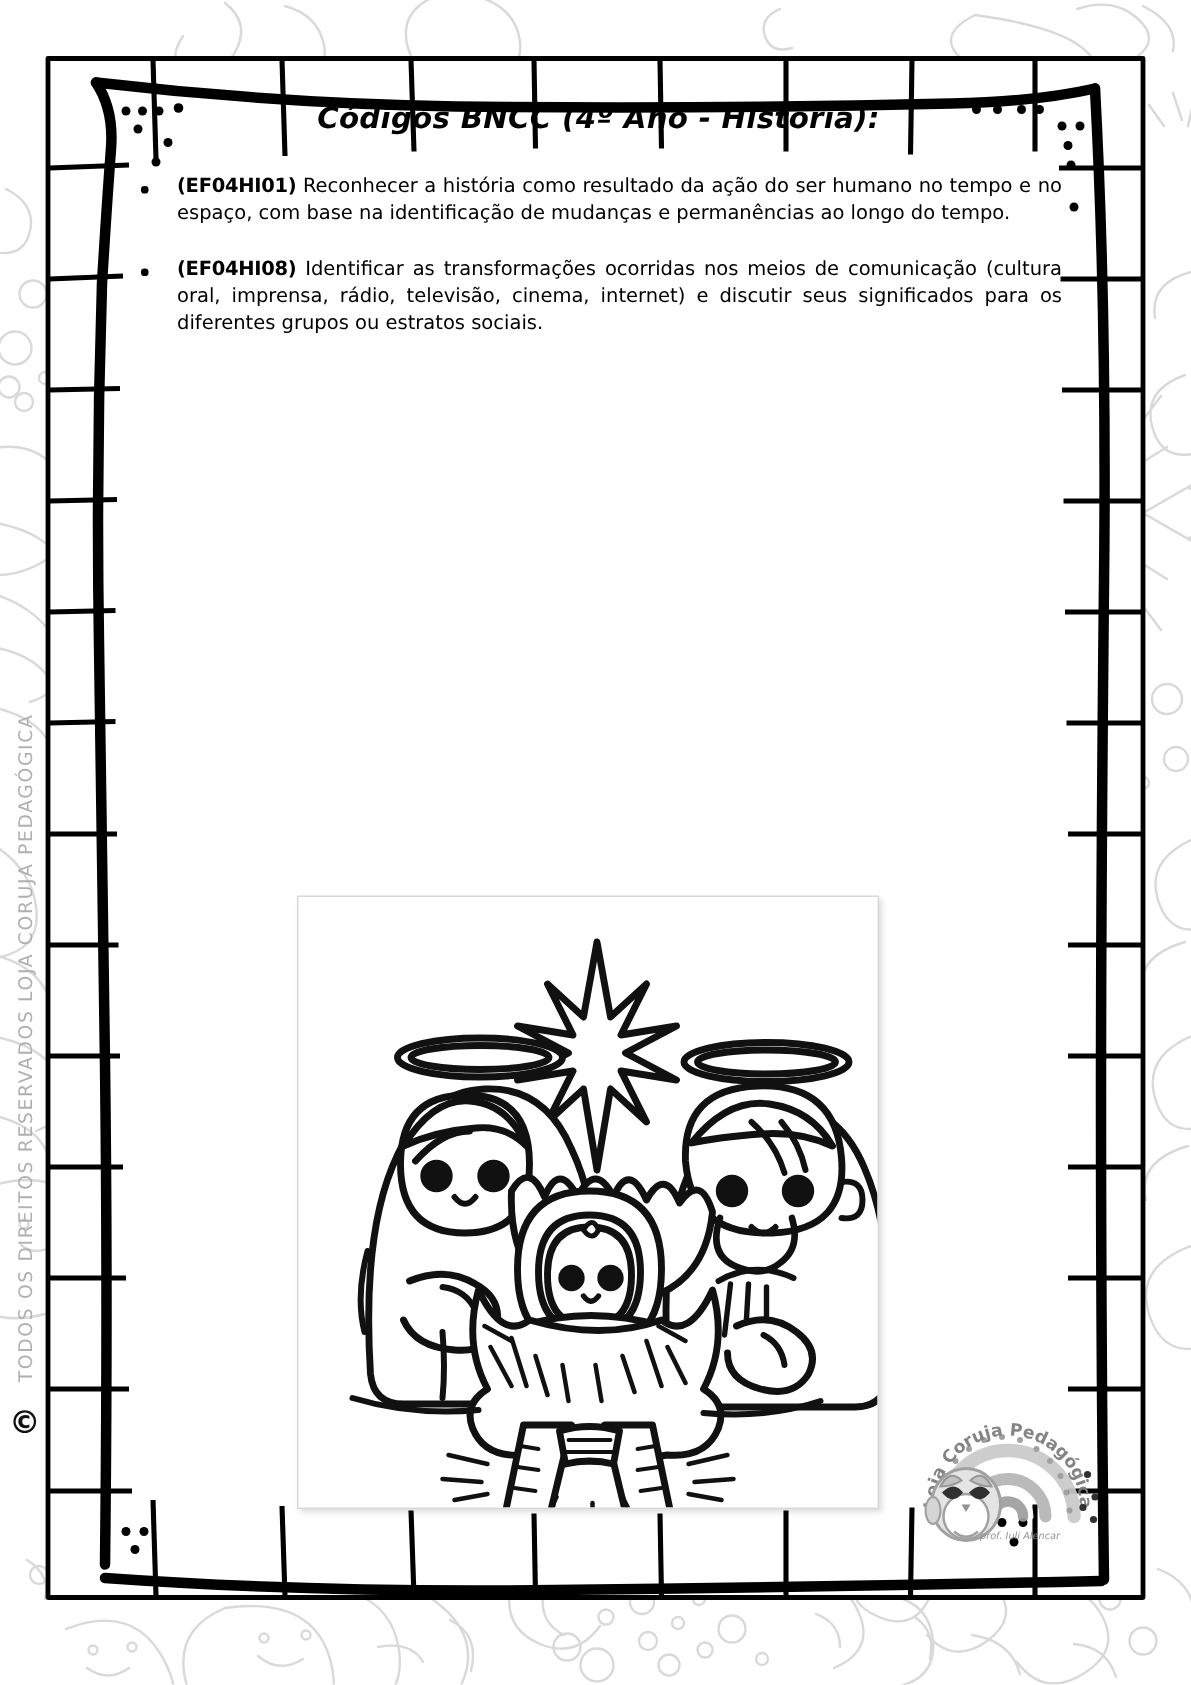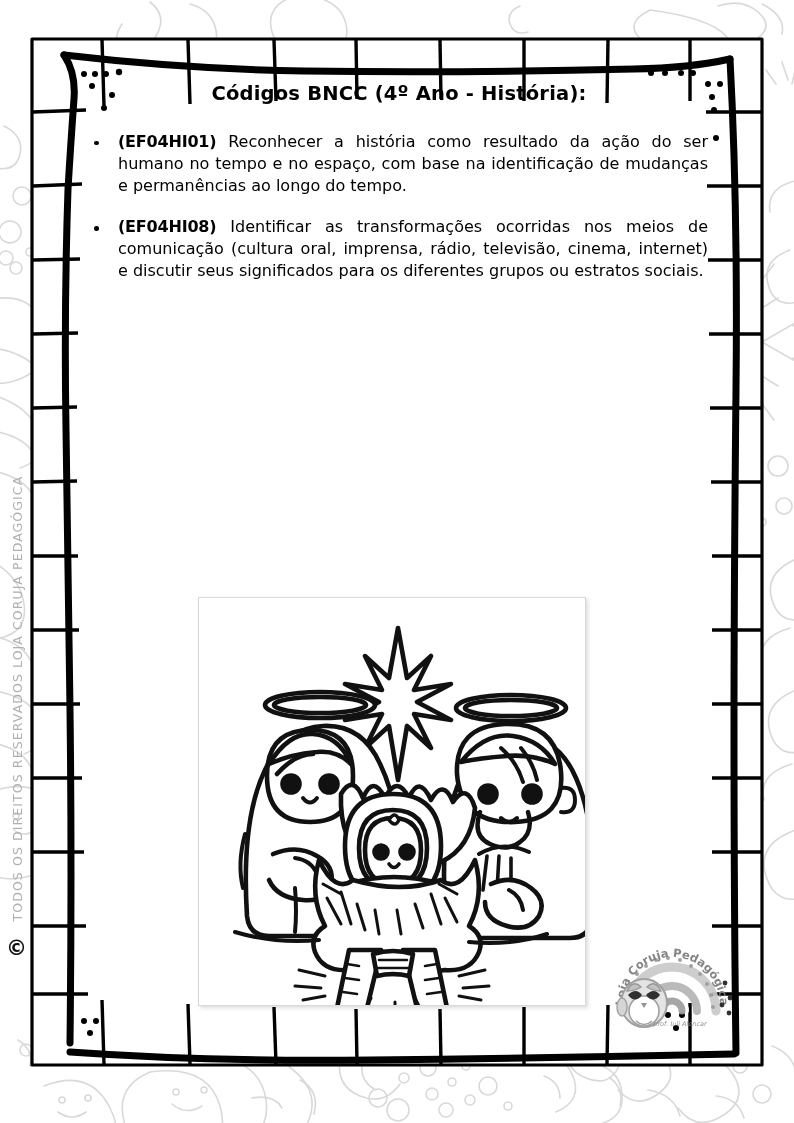--- a/index.html
+++ b/index.html
@@ -54,35 +54,36 @@
     z-index: 3;
   }
 
   #page-title {
     text-align: center;
     font-family: "DejaVu Sans", sans-serif;
     font-weight: bold;
     font-size: 19.5px;
     letter-spacing: 0.2px;
     color: #000;
-    margin: 16px 0 0 0;
+    margin: 1px 0 0 0;
     padding: 0 10px;
+    font-style: italic;
   }
 
   #codes-list {
     list-style: none;
     margin: 26px 0 0 0;
     padding: 0;
   }
 
   .code-item {
     position: relative;
     padding-left: 42px;
     margin-bottom: 20px;
-    font-size: 16px;
+    font-size: 13px;
     line-height: 1.36;
     color: #000;
     text-align: justify;
     text-justify: inter-word;
     padding-right: 14px;
   }
   .code-item:last-child { margin-bottom: 0; margin-top: 19px; }
 
   .bullet-dot {
     position: absolute;

